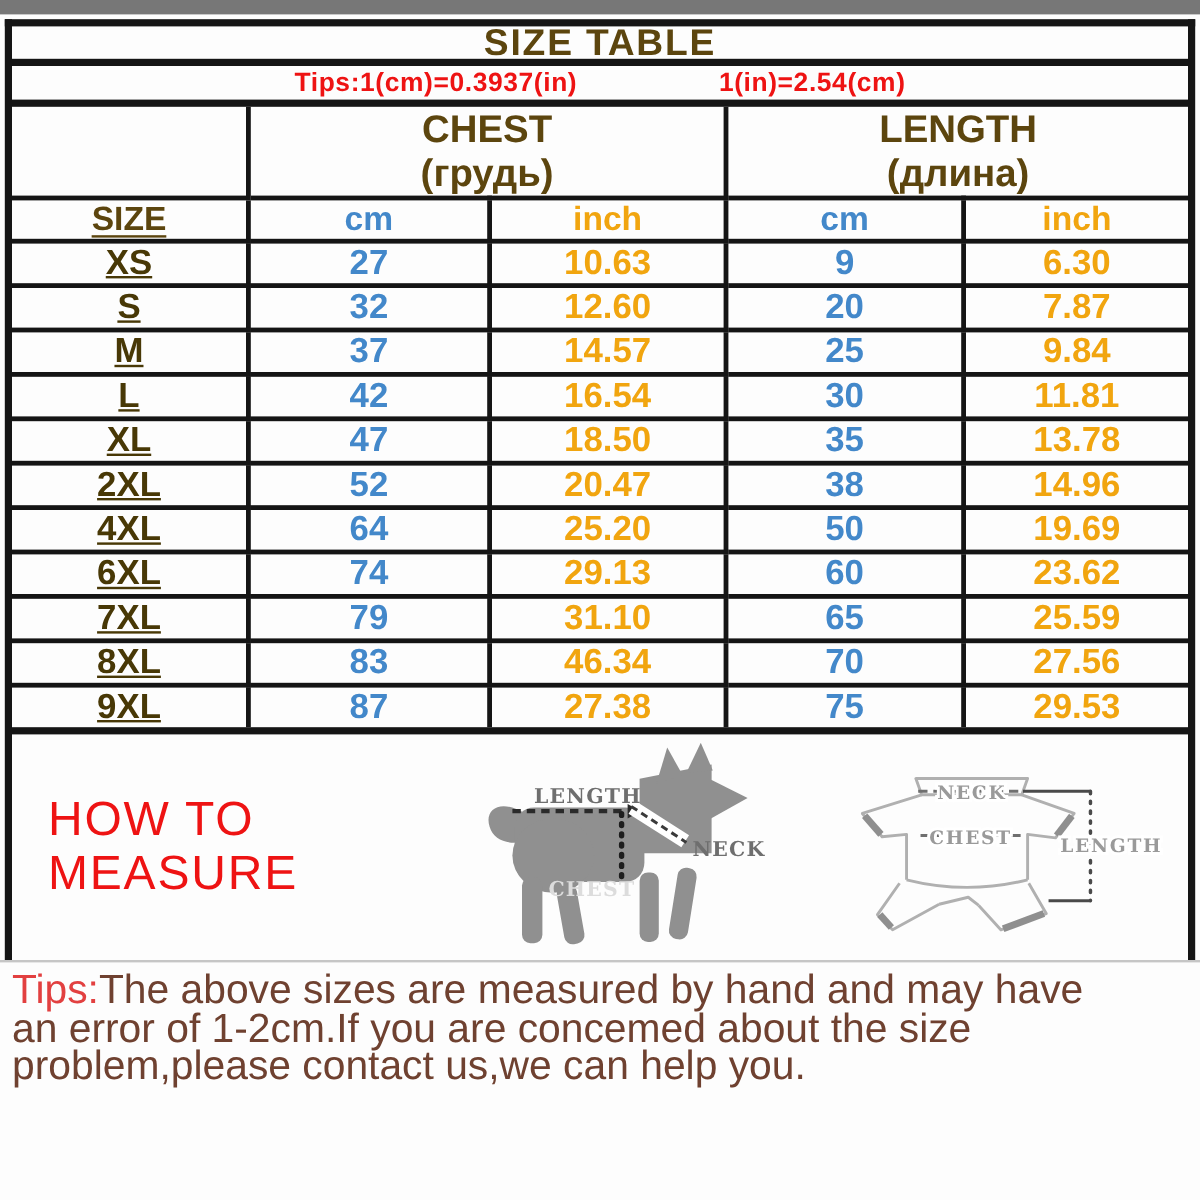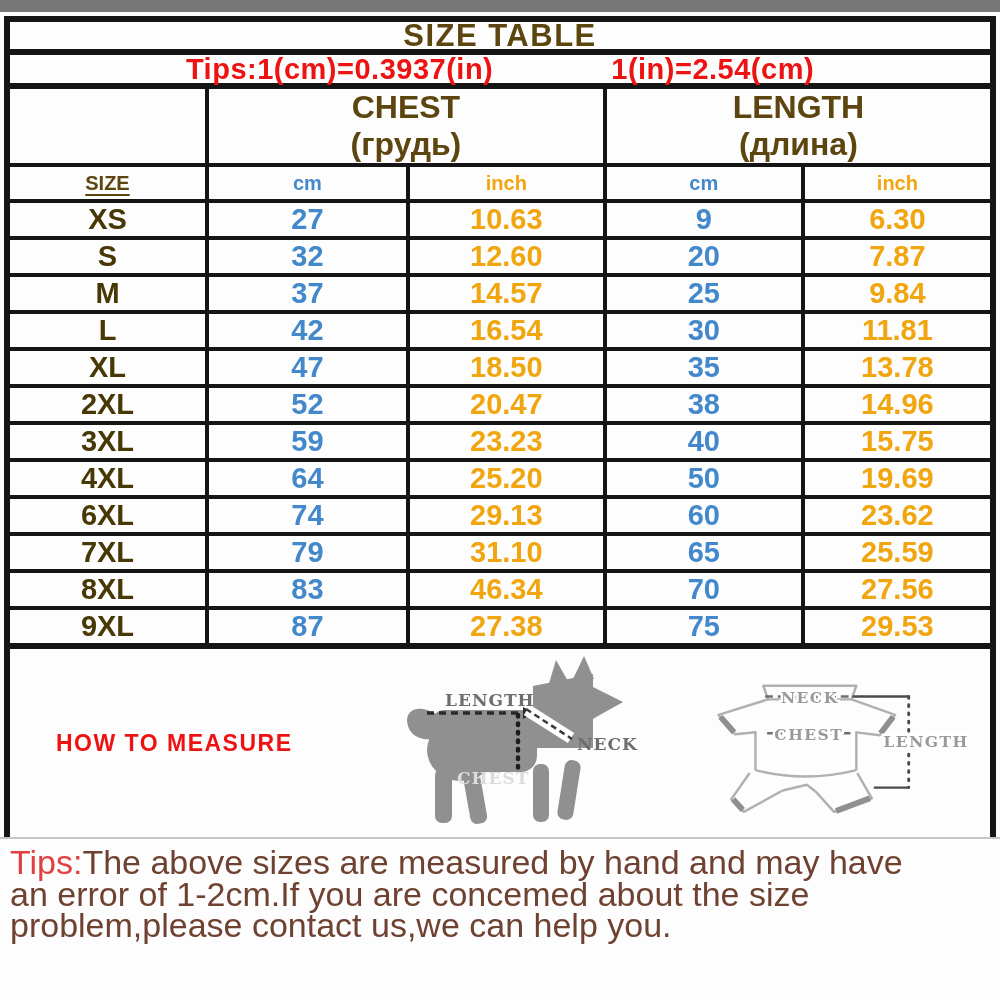--- a/index.html
+++ b/index.html
@@ -12,46 +12,46 @@
   .frame { border:6px solid #151515; border-bottom:0; }
 
   .title-row {
     height:33px; border-bottom:6px solid #151515;
     display:flex; align-items:center; justify-content:center;
     font-size:31px; font-weight:600; color:#5c450e; letter-spacing:1.5px;
   }
   .conv-row {
     height:34px; border-bottom:6px solid #151515;
     display:flex; align-items:center; justify-content:center; gap:118px;
-    font-size:29px; font-weight:700; color:#ee1313; letter-spacing:.5px;
+    font-size:22px; font-weight:700; color:#ee1313; letter-spacing:.5px;
   }
 
   table.size-table {
     width:100%; border-collapse:collapse; table-layout:fixed; border-style:hidden;
   }
   table.size-table th, table.size-table td {
     border:4px solid #151515; text-align:center; padding:0; overflow:hidden;
   }
   .group-row th { height:75px; font-size:32px; font-weight:600; color:#5c450e; line-height:37px; }
   .group-row td.blank { border-bottom:none; }
-  .cols-row th { height:36px; font-size:20px; font-weight:700; }
+  .cols-row th { height:36px; font-size:28px; font-weight:700; }
   .cols-row th.c-size { color:#5c450e; }
   .cols-row th.c-size span { text-decoration:underline; text-underline-offset:4px; }
   .c-cm  { color:#4388ca; }
   .c-in  { color:#f1a50f; }
   tbody td { height:34px; font-size:29px; font-weight:600; }
-  tbody td.c-size { color:#483806; font-weight:700; }
+  tbody td.c-size { color:#483806; font-weight:700;text-decoration:underline; }
 
   .measure-box {
     height:194px; border-top:6px solid #151515;
     display:flex; align-items:center;
   }
   .measure-heading {
-    flex:0 0 395px; padding-left:46px;
-    font-size:23px; font-weight:700; color:#ee1313; letter-spacing:1.5px;
+    flex:0 0 395px; padding-left:30px;
+    font-size:40px; font-weight:400; color:#ee1313; letter-spacing:1.5px;
   }
   svg.dog { width:280px; height:186px; flex:0 0 auto; }
   svg.garment { width:300px; height:194px; flex:0 0 auto; }
   .dlabel {
     font-family:"DejaVu Serif", serif; font-weight:bold; font-size:17px;
     fill:#6e6e6e; letter-spacing:1px;
   }
   .dlabel.light { fill:#dcdcdc; }
   .glabel {
     font-family:"DejaVu Serif", serif; font-weight:bold; font-size:16px;
@@ -147,27 +147,20 @@
           <td class="c-in">18.50</td>
           <td class="c-cm">35</td>
           <td class="c-in">13.78</td>
         </tr>
         <tr>
           <td class="c-size">2XL</td>
           <td class="c-cm">52</td>
           <td class="c-in">20.47</td>
           <td class="c-cm">38</td>
           <td class="c-in">14.96</td>
-        </tr>
-        <tr>
-          <td class="c-size">3XL</td>
-          <td class="c-cm">59</td>
-          <td class="c-in">23.23</td>
-          <td class="c-cm">40</td>
-          <td class="c-in">15.75</td>
         </tr>
         <tr>
           <td class="c-size">4XL</td>
           <td class="c-cm">64</td>
           <td class="c-in">25.20</td>
           <td class="c-cm">50</td>
           <td class="c-in">19.69</td>
         </tr>
         <tr>
           <td class="c-size">6XL</td>

